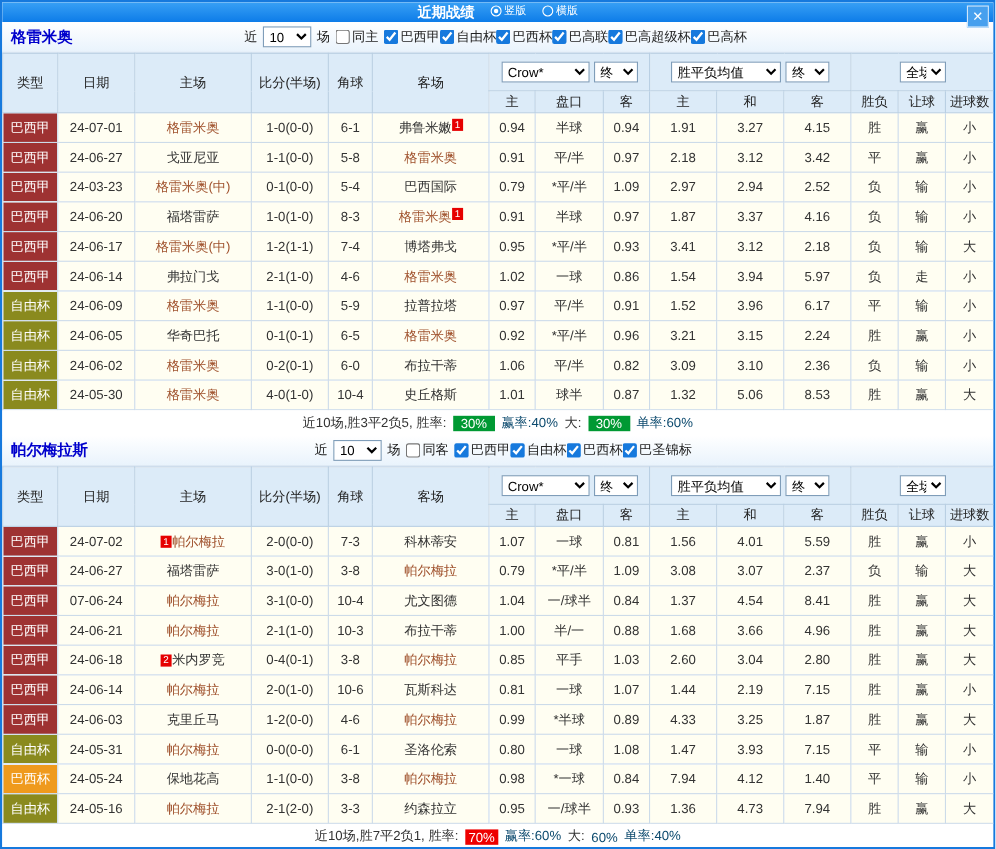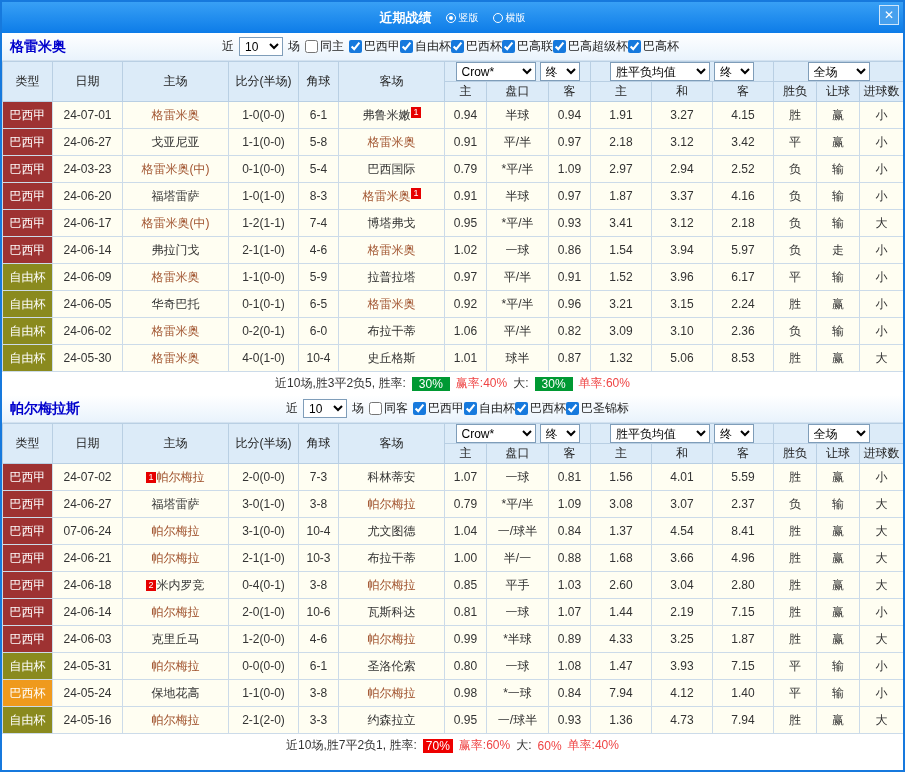--- a/index.html
+++ b/index.html
@@ -1,50 +1,50 @@
 <!DOCTYPE html>
 <html><head>
 <meta charset="utf-8">
 <style>
   *{box-sizing:border-box}
   body{margin:0;background:#fff;font-family:"Liberation Sans","DejaVu Sans",sans-serif}
   .window{width:905px;height:772px;border:2px solid #1679dd;background:#fff;position:relative;overflow:hidden}
-  .titlebar{height:31px;background:linear-gradient(#38a0f5,#0d7ce8);display:flex;align-items:center;justify-content:center;position:relative;color:#fff}
+  .titlebar{height:18px;background:linear-gradient(#38a0f5,#0d7ce8);display:flex;align-items:flex-start;justify-content:center;position:relative;color:#fff}
   .title{font-weight:bold;font-size:13px}
   .radio-item{display:inline-flex;align-items:center;margin-left:14px;font-size:10px;cursor:pointer}
   .radio{width:10px;height:10px;border:1px solid #fff;border-radius:50%;margin-right:3px;position:relative;display:inline-block}
   .radio.on::after{content:"";position:absolute;left:2px;top:2px;right:2px;bottom:2px;border-radius:50%;background:#fff}
   .close-btn{position:absolute;right:4px;top:3px;width:20px;height:20px;background:#47a0ee;border:1px solid #cfe6fb;color:#fff;font-size:12px;line-height:1;padding:0;cursor:pointer}
   .section-bar{height:28px;display:flex;align-items:center;background:linear-gradient(#ffffff,#e9f3fc);border-bottom:1px solid #d3e2f0;padding:0 8px}
   .team-name{color:#0000cc;font-weight:bold;font-size:14px;white-space:nowrap}
   .filters{margin:0 auto;display:flex;align-items:center;gap:5px;font-size:12px;color:#222;transform:translateX(-30px);white-space:nowrap}
   .chk{display:inline-flex;align-items:center;gap:2px;cursor:pointer}
   .chk input{width:13px;height:13px;margin:0;accent-color:#1679dd}
   .sel{font-size:12px;height:19px;border:1px solid #7f9db9;background:#fff;padding:0 1px}
   .sel-recent{width:44px}
   .sel-src{width:80px}
   .sel-fin{width:40px}
   .sel-wdl{width:100px}
-  .sel-full{width:62px}
+  .sel-full{width:42px}
   .grid{width:100%;border-collapse:collapse;table-layout:fixed}
   .grid th{background:#dcebf8;border:1px solid #b9cfe3;font-weight:normal;font-size:12px;height:20px;padding:0;overflow:hidden;white-space:nowrap;color:#222}
-  .grid th.hg .sel{margin:0 2px;vertical-align:middle}
+  .grid th.hg .sel{margin:7px 2px;vertical-align:middle}
   .grid td{background:#fffef2;border:1px solid #ccdbe9;font-size:12px;height:27px;padding:0;text-align:center;overflow:hidden;white-space:nowrap;color:#333}
   .t-a{background:#9e3232!important;color:#fff!important}
   .t-b{background:#8a8a1e!important;color:#fff!important}
   .t-c{background:#ef9a1d!important;color:#fff!important}
   .c-dark{color:#333}
   .c-team{color:#a0522d}
   .c-score{color:#ff0000}
   .c-hcap{color:#2244dd}
   .c-wdl{color:#3a66b3}
   .c-red{color:#e60000}
   .c-green{color:#008800}
   .c-blue{color:#0000ee}
-  .c-blue2{color:#ef4444}
+  .c-blue2{color:#0c4a6e}
   .rbadge{display:inline-block;background:#e60000;color:#fff;font-size:9px;line-height:11px;padding:0 2px;vertical-align:4px;margin-left:1px}
   .rbadge.pre{margin:0 1px 0 0;vertical-align:1px}
   .summary{height:23px;display:flex;align-items:center;justify-content:center;font-size:12px;color:#333;background:#fff}
   .summary>span{margin:6px 3px}
   .bdg-green{background:#009933;color:#fff;padding:0 7px}
   .bdg-red{background:#ee0000;color:#fff;padding:0 3px}
 </style>
 </head>
 <body>
 

